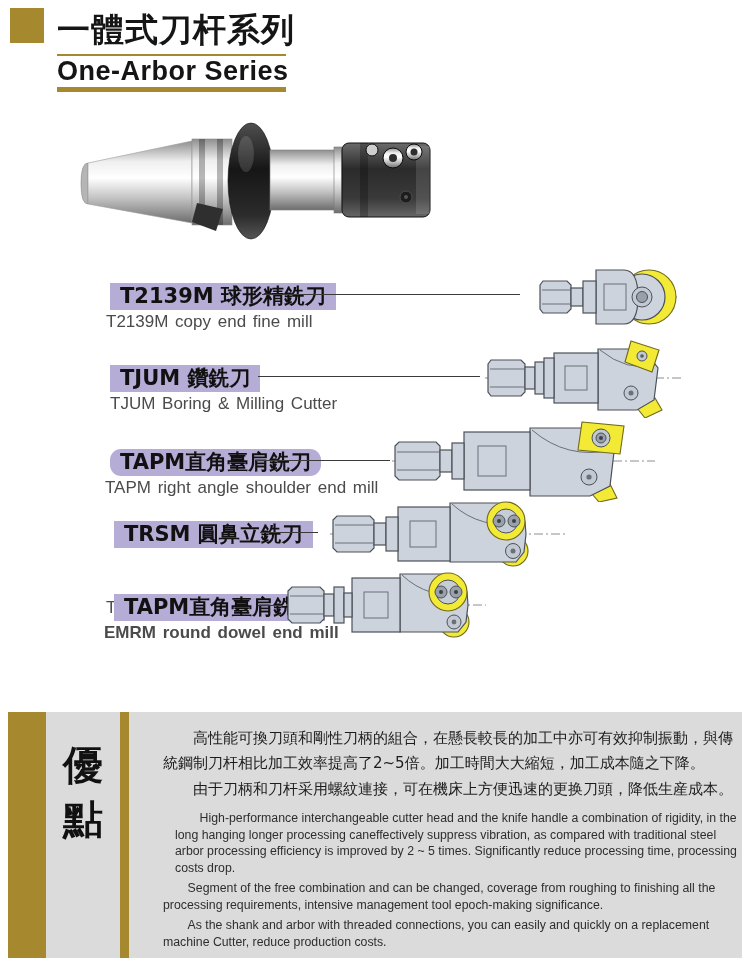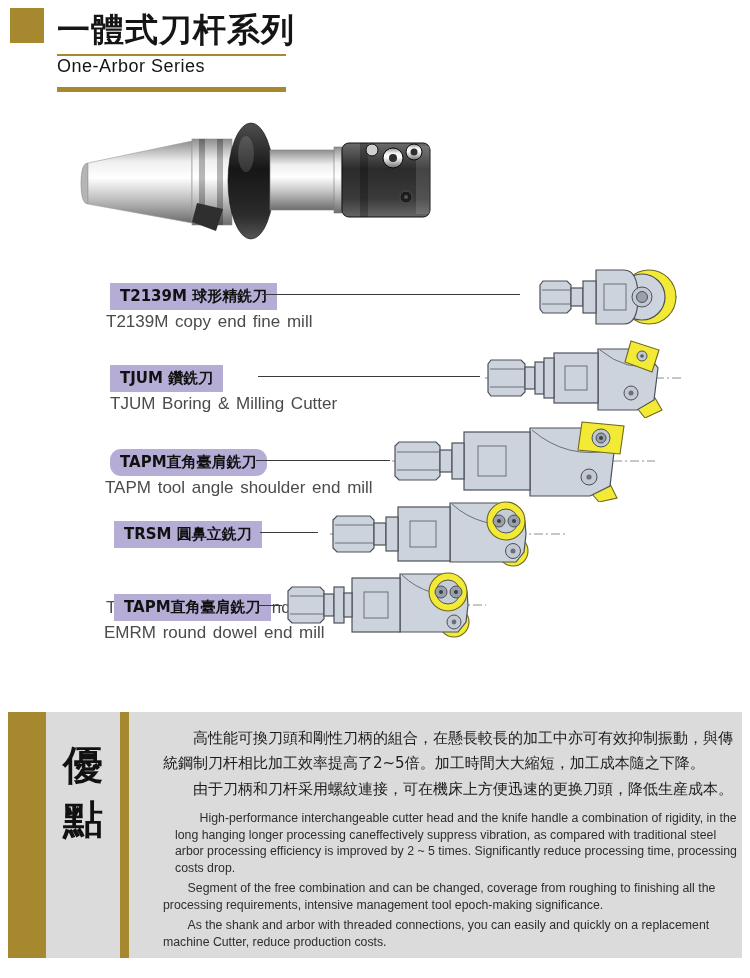--- a/index.html
+++ b/index.html
@@ -11,29 +11,29 @@
 
   
   .gold-square { left:10px; top:8px; width:34px; height:35px; background:#A6882F; }
   .title-zh {
     left:57px; top:8px; width:230px; font-size:33px; font-weight:bold; color:#151515;
     letter-spacing:1px; white-space:nowrap;
     font-family:Liberation Serif, serif;
   }
   .rule-thin  { left:57px; top:54px; width:229px; height:2px; background:#A6882F; }
   .title-en {
-    left:57px; top:56px; font-size:18px; font-weight:normal; color:#151515;
+    left:57px; top:56px; font-size:27px; font-weight:bold; color:#151515;
     letter-spacing:0.5px; white-space:nowrap;
   }
   .rule-thick { left:57px; top:87px; width:229px; height:5px; background:#A6882F; }
 
   
   .chip {
     display:inline-block; background:#B5ADD6; color:#111; font-weight:bold;
-    font-size:15px; line-height:20px; padding:3px 10px 4px; white-space:nowrap;
+    font-size:21px; line-height:20px; padding:3px 10px 4px; white-space:nowrap;
     font-family:"DejaVu Sans","Liberation Sans",sans-serif;
   }
   .sub { font-size:17px; color:#4b4b4b; white-space:nowrap; word-spacing:2px; }
   .connector { height:0; border-top:1.5px solid #3a3a3a; }
 
   
   .tool .bd { fill:#ccd3dc; stroke:#4c5158; stroke-width:1.2; }
   .tool .in { fill:none; stroke:#6a707a; stroke-width:1; }
   .tool .ys { fill:#F2EA35; stroke:#70691c; stroke-width:1.1; }
   .tool .sc { fill:#c2c9d2; stroke:#4c5158; stroke-width:1; }
@@ -155,21 +155,21 @@
       <line class="th" x1="5" y1="31" x2="39" y2="31"></line>
       <line class="th" x1="5" y1="49" x2="39" y2="49"></line>
       <rect class="bd" x="40" y="29" width="10" height="22"></rect>
       <rect class="bd" x="50" y="24" width="9" height="32"></rect>
       <rect class="bd" x="59" y="20" width="10" height="40"></rect>
     </svg>
   </div>
 
   <div>
     <div class="abs chip" style="left:110px; top:449px;border-radius:11px;">TAPM直角臺肩銑刀</div>
-    <div class="abs sub" style="left:105px; top:478px;">TAPM tool angle shoulder end mill</div>
+    <div class="abs sub" style="left:105px; top:478px;">TAPM right angle shoulder end mill</div>
     <div class="abs connector" style="left:256px; top:460px; width:134px;"></div>
     <svg class="abs tool" style="left:392px; top:420px;" width="265" height="82" viewBox="0 0 265 82">
       <line class="cl" x1="0" y1="41" x2="263" y2="41"></line>
       <polygon class="ys" points="200,74 218,64 225,78 207,82"></polygon>
       <path class="bd" d="M138,8 L196,8 Q212,8 218,24 L222,32 L218,66 L198,76 L138,76 Z"></path>
       <path class="in" d="M140,10 Q175,40 220,30"></path>
       <polygon class="ys" points="190,2 232,6 228,34 186,30"></polygon>
       <circle class="sc" cx="209" cy="18" r="9"></circle>
       <circle class="sc2" cx="209" cy="18" r="5"></circle>
       <circle cx="209" cy="18" r="2" fill="#3c4046"></circle>
@@ -207,21 +207,21 @@
       <polygon class="bd" points="3,26 7,22 40,22 44,26 44,54 40,58 7,58 3,54"></polygon>
       <line class="th" x1="5" y1="31" x2="43" y2="31"></line>
       <line class="th" x1="5" y1="49" x2="43" y2="49"></line>
       <rect class="bd" x="44" y="29" width="12" height="22"></rect>
       <rect class="bd" x="56" y="23" width="12" height="34"></rect>
     </svg>
   </div>
 
   <div>
     <div class="abs chip" style="left:114px; top:594px;">TAPM直角臺肩銑刀</div>
-    <div class="abs sub" style="left:104px; top:623px;">EMRM round dowel end mill</div>
+    <div class="abs sub" style="left:104px; top:623px;font-weight:bold;">EMRM round dowel end mill</div>
     <div class="abs connector" style="left:258px; top:605px; width:24px;"></div>
     <svg class="abs tool" style="left:286px; top:562px;" width="202" height="86" viewBox="0 0 202 86">
       <line class="cl" x1="0" y1="43" x2="200" y2="43"></line>
       <circle class="ys" cx="168" cy="60" r="15"></circle>
       <path class="bd" d="M114,12 L156,12 Q176,12 181,30 L182,43 L180,60 L172,70 L114,70 Z"></path>
       <path class="in" d="M116,13 Q142,38 182,32"></path>
       <circle class="ys" cx="162" cy="30" r="19"></circle>
       <circle cx="162" cy="30" r="12" fill="#c6cdd5" stroke="#4c5158"></circle>
       <circle class="sc2" cx="155" cy="30" r="6"></circle>
       <circle class="sc2" cx="170" cy="30" r="6"></circle>

